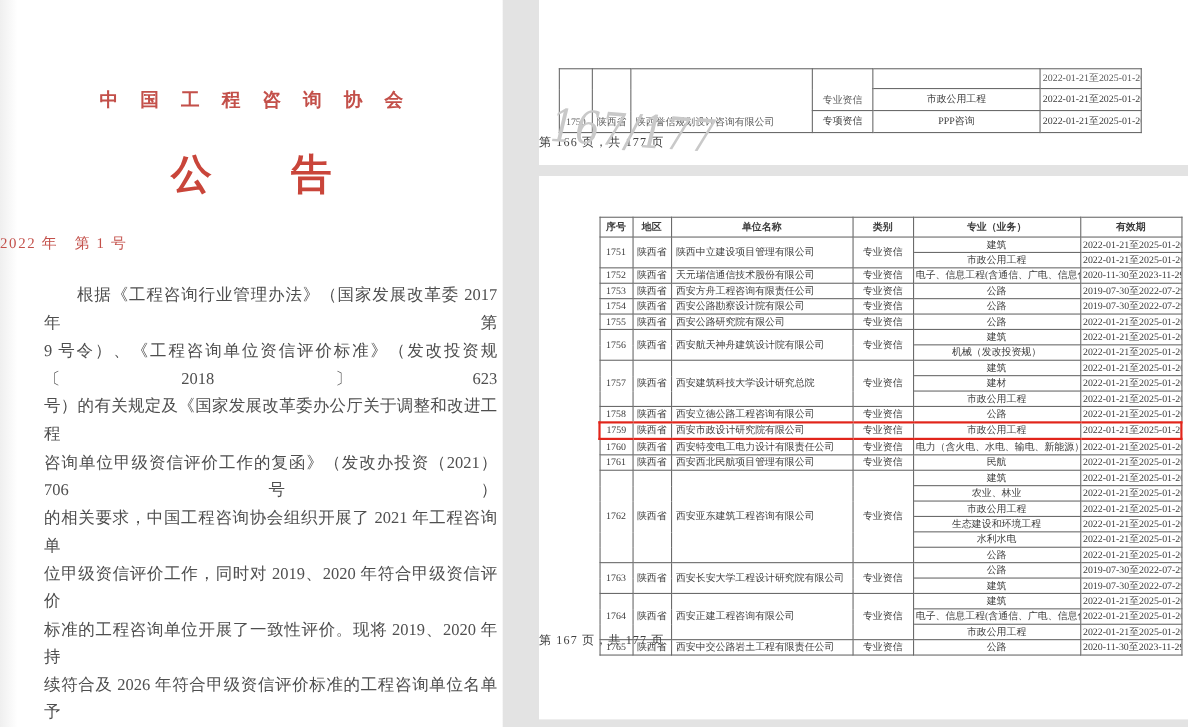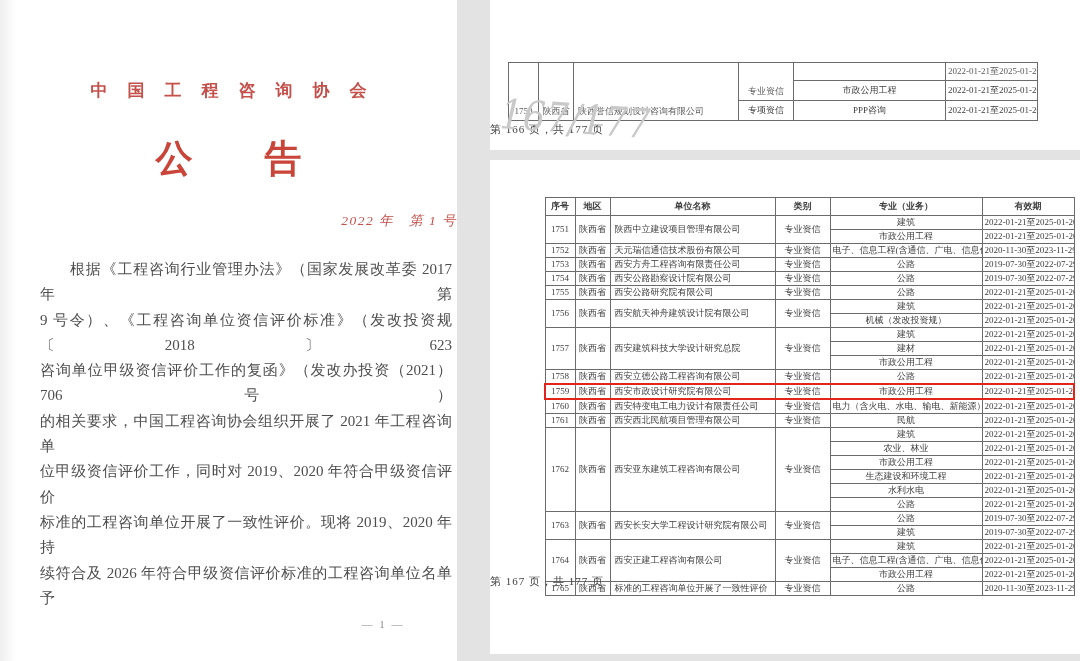--- a/index.html
+++ b/index.html
@@ -13,22 +13,22 @@
   .page-left{left:0;top:0;width:457px;height:661px;
     background:linear-gradient(90deg,#efefef 0px,#ffffff 16px);}
   .page-prev{left:490px;top:0;width:590px;height:150px;}
   .page-main{left:490px;top:160px;width:590px;height:494px;}
 
   
   .org-title{position:absolute;left:0;right:0;top:79px;text-align:center;
     font-size:17px;font-weight:600;color:var(--red);letter-spacing:20px;text-indent:20px;}
   .doc-type{position:absolute;left:0;right:0;top:134px;text-align:center;
     font-size:37px;font-weight:600;color:var(--red2);letter-spacing:72px;text-indent:72px;}
-  .issue{position:absolute;left:0;right:0;top:212px;text-align:right;
-    font-size:13.5px;color:var(--red);letter-spacing:1.5px;font-style:italic;}
+  .issue{position:absolute;left:0;right:0;top:212px;text-align:left;
+    font-size:13.5px;color:var(--red);letter-spacing:1.5px;}
   .bodytxt{position:absolute;left:40px;top:257px;width:412px;
     font-size:15px;line-height:25.3px;color:#4e4e4e;}
   .bodytxt .ln{text-align:justify;text-align-last:justify;}
   .bodytxt .ln.first{text-indent:2em;}
   .attach{position:absolute;left:40px;top:536px;width:412px;
     font-size:15px;line-height:25.3px;color:#4e4e4e;}
   .attach .a0{padding-left:50px;}
   .attach .a1{padding-left:84px;}
   .pagenum{position:absolute;left:328px;top:618px;width:110px;text-align:center;
     font-size:11px;color:#8f8f8f;letter-spacing:2px;}
@@ -66,20 +66,21 @@
 
 <div class="canvas">
 
   <div class="page page-left">
     <div class="org-title">中国工程咨询协会</div>
     <div class="doc-type">公告</div>
     <div class="issue">2022 年　第 1 号</div>
     <div class="bodytxt" id="body-lines">
         <div class="ln first">根据《工程咨询行业管理办法》（国家发展改革委 2017 年第</div>
         <div class="ln">9 号令）、《工程咨询单位资信评价标准》（发改投资规〔2018〕623</div>
+        <div class="ln">号）的有关规定及《国家发展改革委办公厅关于调整和改进工程</div>
         <div class="ln">咨询单位甲级资信评价工作的复函》（发改办投资（2021）706 号）</div>
         <div class="ln">的相关要求，中国工程咨询协会组织开展了 2021 年工程咨询单</div>
         <div class="ln">位甲级资信评价工作，同时对 2019、2020 年符合甲级资信评价</div>
         <div class="ln">标准的工程咨询单位开展了一致性评价。现将 2019、2020 年持</div>
         <div class="ln">续符合及 2026 年符合甲级资信评价标准的工程咨询单位名单予</div>
       </div>
     <div class="pagenum">— 1 —</div>
   </div>
 
   <div class="page page-prev">
@@ -293,21 +294,21 @@
             <td class="c-spec">电子、信息工程(含通信、广电、信息化)</td>
             <td class="c-val">2022-01-21至2025-01-20</td>
           </tr>
           <tr>
             <td class="c-spec">市政公用工程</td>
             <td class="c-val">2022-01-21至2025-01-20</td>
           </tr>
           <tr>
             <td class="c-no">1765</td>
             <td class="c-region">陕西省</td>
-            <td class="c-name">标准的工程咨询单位开展了一致性评价</td>
+            <td class="c-name">西安中交公路岩土工程有限责任公司</td>
             <td class="c-cat">专业资信</td>
             <td class="c-spec">公路</td>
             <td class="c-val">2020-11-30至2023-11-29</td>
           </tr>
         </tbody>
     </table>
     <div class="tfoot foot-main">第 167 页，共 177 页</div>
   </div>
 
 </div>

